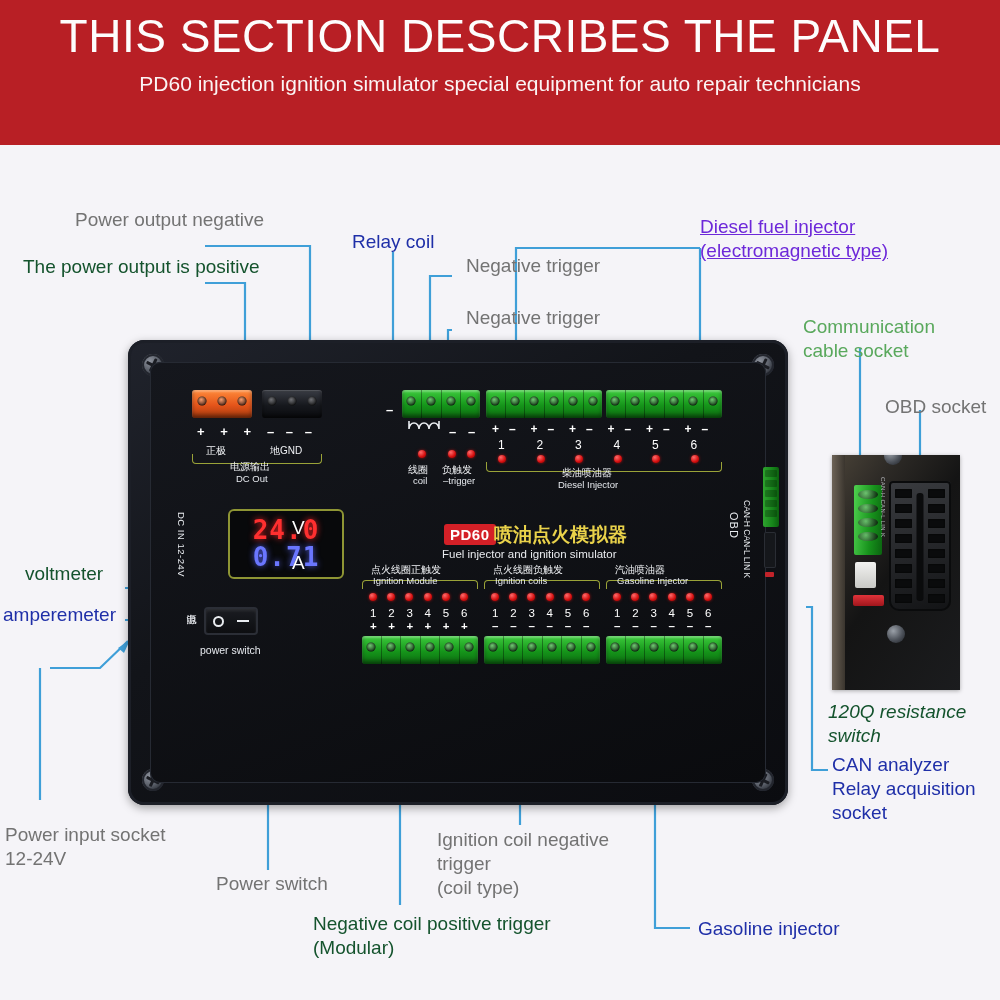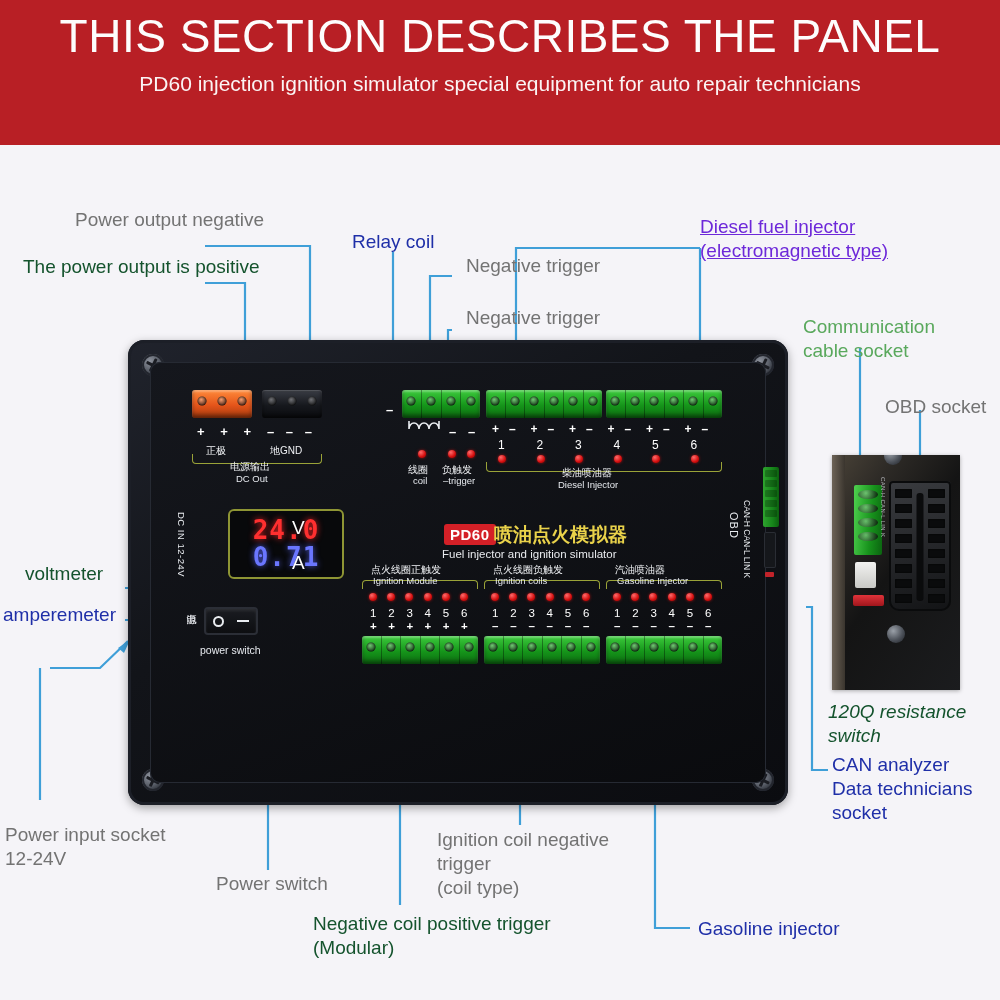--- a/index.html
+++ b/index.html
@@ -514,14 +514,14 @@
 <div class="ann black f19" style="left:437px; top:828px;">Ignition coil negative
 trigger
 (coil type)</div>
 
 <div class="ann blue f19" style="left:698px; top:917px;">Gasoline injector</div>
 
 <div class="ann red f19" style="left:828px; top:700px;font-style:italic;">120Q resistance
 switch</div>
 
 <div class="ann blue f19" style="left:832px; top:753px;">CAN analyzer
-Data technicians
+Relay acquisition
 socket</div>
 
 </body></html>

